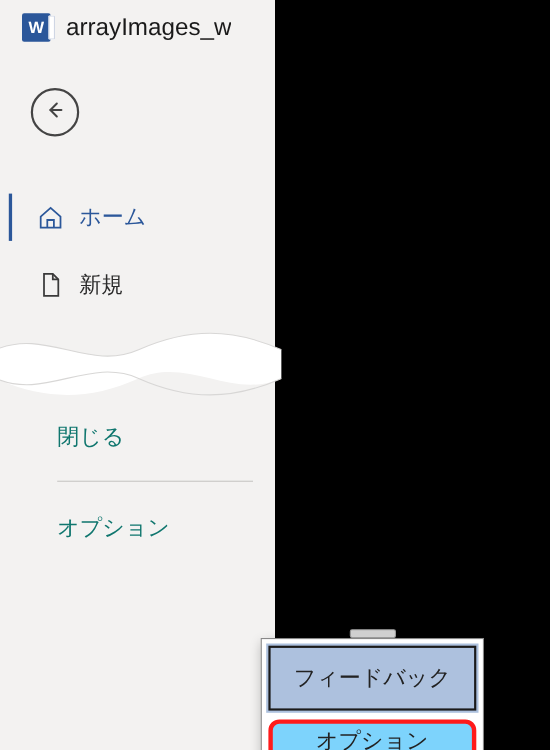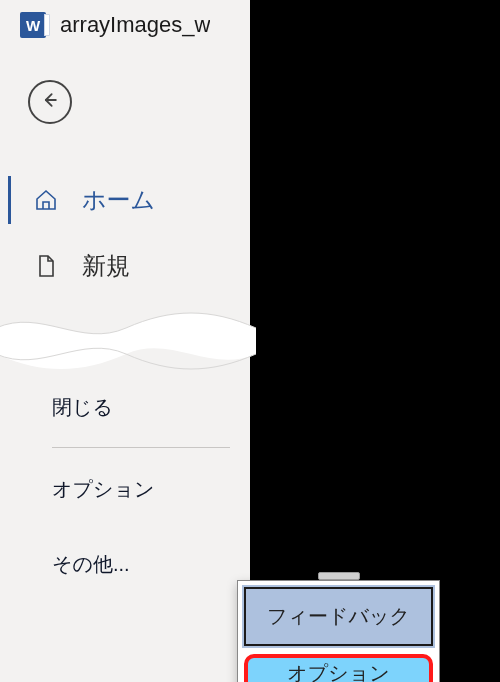--- a/index.html
+++ b/index.html
@@ -65,23 +65,23 @@
     justify-content: center;
     cursor: pointer;
   }
   .back-btn svg { width: 20px; height: 20px; }
   .nav {
     margin-top: 46px;
   }
   .nav-item {
     display: flex;
     align-items: center;
-    gap: 24px;
+    gap: 14px;
     padding: 14px 0 14px 34px;
-    font-size: 24px;
+    font-size: 20px;
     color: #2b2b2b;
     cursor: pointer;
     position: relative;
   }
   .nav-item.active {
     color: #2b579a;
   }
   .nav-item.active .nav-icon svg { stroke:#2b579a; fill:none;}
   .nav-item.active::before {
     content: "";
@@ -115,21 +115,21 @@
     height: 70px;
   }
 
   .lower-list {
     padding-left: 52px;
     padding-right: 20px;
     margin-top: -6px;
   }
   .lower-item {
     font-size: 20px;
-    color: #0f172a;
+    color: #0f766e;
     padding: 24px 0;
     cursor: pointer;
   }
   .divider {
     border: none;
     border-top: 1px solid #c8c6c4;
     margin: 2px 0 4px 0;
   }
 
   
@@ -228,23 +228,20 @@
   </div>
 
   <div class="lower-list">
     <div class="lower-item">
       <span>閉じる</span>
     </div>
     <hr class="divider">
     <div class="lower-item">
       <span>オプション</span>
     </div>
-    <div class="lower-item">
-      <span>その他...</span>
-    </div>
   </div>
 
   <div class="popup">
     <div class="popup-item highlight-blue">
       <span>フィードバック</span>
     </div>
     <div class="popup-item highlight-red">
       <span>オプション</span>
     </div>
   </div>

